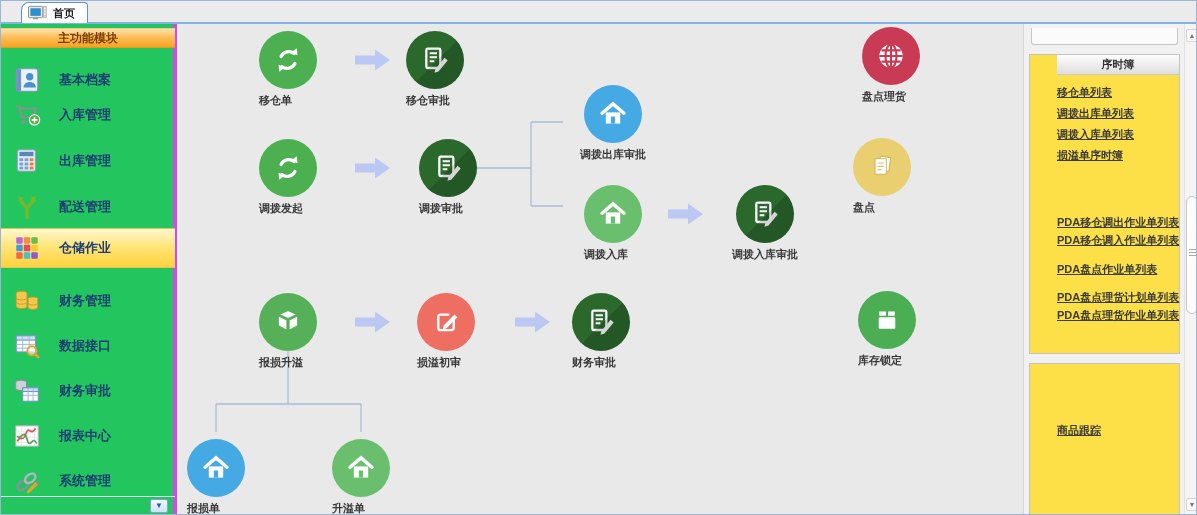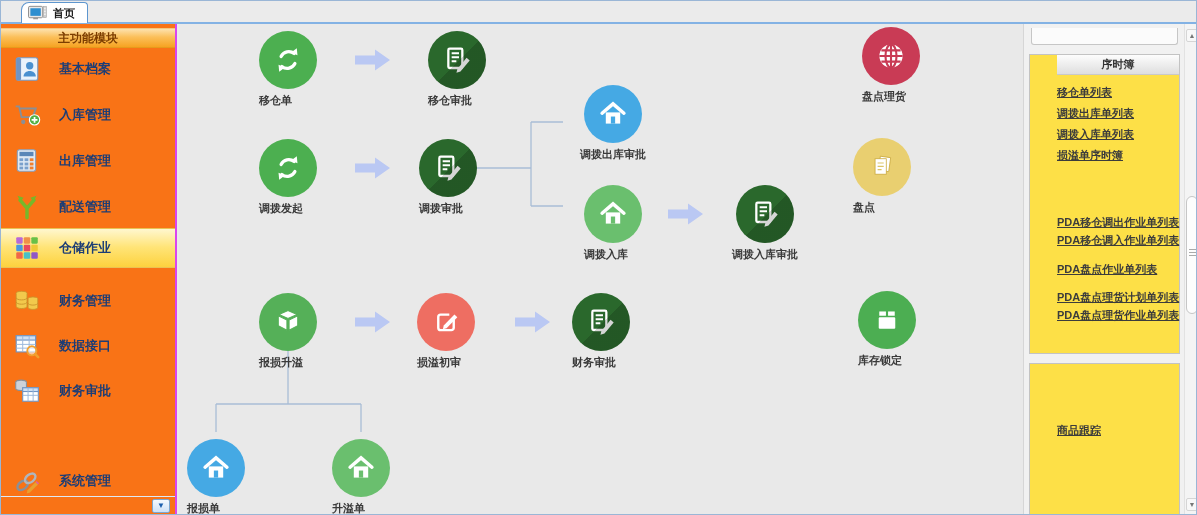--- a/index.html
+++ b/index.html
@@ -6,21 +6,21 @@
   html,body { margin:0; padding:0; background:#d7d7d7; }
   body { font-family:"Liberation Sans","DejaVu Sans",sans-serif; }
   .app { position:relative; width:1197px; height:515px; background:#ebebeb; overflow:hidden; border:1px solid #9ab6d6; }
 
   
   .tabbar { position:absolute; left:0; top:0; width:1197px; height:23px; background:#ebebeb; border-bottom:2px solid #83b2e4; }
   .tab { position:absolute; left:20px; top:1px; height:21px; background:#fff; border:1px solid #5d96cf; border-bottom:none; border-radius:8px 4px 0 0; display:flex; align-items:center; gap:6px; padding:0 12px 0 6px; }
   .tab-label { font-size:11px; font-weight:bold; color:#1a1a1a; white-space:nowrap; }
 
   
-  .sidebar { position:absolute; left:0; top:23px; width:176px; height:492px; background:#f97316; border-right:2px solid #d946ef; }
+  .sidebar { position:absolute; left:0; top:23px; width:176px; height:492px; background:#22c55e; border-right:4px solid #d946ef; }
   .side-header { position:absolute; left:0; top:4px; width:174px; height:20px; line-height:19px; text-align:center;
     background:linear-gradient(#fde2ae,#fbbf59 45%,#f6a322); border-top:1px solid #f3c880; border-bottom:1px solid #e59a1d;
     font-size:12px; font-weight:bold; color:#7c3d00; }
   .side-item { position:absolute; left:0; width:174px; height:40px; display:flex; align-items:center; cursor:pointer; }
   .side-item.selected { background:linear-gradient(#fff7cf,#ffe477 48%,#fdd23e); border-top:1px solid #eac253; border-bottom:1px solid #eac253; }
   .side-item .sicon { width:28px; height:28px; margin-left:12px; flex:0 0 auto; }
   .side-item .slbl { margin-left:18px; font-size:13px; font-weight:bold; color:#1d3d75; white-space:nowrap; }
   .side-divider { position:absolute; left:0; bottom:19px; width:174px; border-top:1px solid #dfe9f4; }
   .side-dd { position:absolute; right:5px; bottom:3px; width:18px; height:14px; background:linear-gradient(#f4f9ff,#cfe1f6); border:1px solid #7da7cf; border-radius:2px; font-size:8px; line-height:12px; text-align:center; color:#1d5fae; padding:0; cursor:pointer; }
 
@@ -64,21 +64,21 @@
           <rect x="17.2" y="8.5" width="1.2" height="1.6" fill="#fff"></rect>
         <rect x="5.5" y="13" width="5" height="1.6" fill="#9a9a9a"></rect>
       </svg>
       <span class="tab-label">首页</span>
     </div>
   </div>
 
   <div class="sidebar">
     <div class="side-header">主功能模块</div>
 
-    <div class="side-item" style="top:25px">
+    <div class="side-item" style="top:36px">
       <svg class="sicon" viewBox="0 0 26 26">
         <rect x="3" y="2.5" width="20" height="21" rx="2" fill="#eaf2fb" stroke="#7a99c0"></rect>
         <rect x="3" y="2.5" width="4.5" height="21" rx="1.5" fill="#6f94c4"></rect>
         <circle cx="15.5" cy="10" r="3.4" fill="#4a90d0"></circle>
         <path d="M9.8 20c0-3.2 2.6-5.2 5.7-5.2s5.7 2 5.7 5.2z" fill="#4a90d0"></path>
       </svg>
       <span class="slbl">基本档案</span>
     </div>
 
     <div class="side-item" style="top:71px">
@@ -169,20 +169,29 @@
       <svg class="sicon" viewBox="0 0 26 26">
         <ellipse cx="7.5" cy="5" rx="5" ry="2.1" fill="#cdd2d9" stroke="#8a9098"></ellipse>
         <path d="M2.5 5v5.5c0 1.2 2.2 2.1 5 2.1s5-.9 5-2.1V5" fill="#cdd2d9" stroke="#8a9098"></path>
         <rect x="9" y="10" width="14.5" height="12.5" fill="#fff" stroke="#6f94c4"></rect>
         <rect x="9" y="10" width="14.5" height="3.5" fill="#cfe0f4" stroke="#6f94c4"></rect>
         <path d="M9 17h14.5M14 10v12.5M18.7 10v12.5" stroke="#9ab8dc" stroke-width="0.9"></path>
       </svg>
       <span class="slbl">财务审批</span>
     </div>
 
+    <div class="side-item" style="top:392px">
+      <svg class="sicon" viewBox="0 0 26 26">
+        <rect x="2.5" y="3.5" width="21" height="19" fill="#fcfcfc" stroke="#a8b0b8"></rect>
+        <path d="M2.5 9h21M2.5 14h21M2.5 19h21M8 3.5v19M14 3.5v19M20 3.5v19" stroke="#e2e6ea" stroke-width="0.8"></path>
+        <path d="M4 18c3-7 5 2 8-7s4 3 9-5" stroke="#e05050" fill="none" stroke-width="1.5"></path>
+        <path d="M4 13c3 5 6-8 9 3s5-5 9 4" stroke="#50a050" fill="none" stroke-width="1.5"></path>
+      </svg>
+      <span class="slbl">报表中心</span>
+    </div>
 
     <div class="side-item" style="top:437px">
       <svg class="sicon" viewBox="0 0 26 26">
         <ellipse cx="9" cy="17" rx="5.5" ry="3.6" fill="none" stroke="#8a9098" stroke-width="2.2" transform="rotate(-38 9 17)"></ellipse>
         <ellipse cx="16" cy="10.5" rx="5.5" ry="3.6" fill="none" stroke="#b0b6bd" stroke-width="2.2" transform="rotate(-38 16 10.5)"></ellipse>
         <path d="M13.5 21.5l7.5-7.5 2.2 2.2-7.5 7.5-3 .8z" fill="#e8a030"></path>
         <path d="M21 14l2.2 2.2 1-1-2.2-2.2z" fill="#e060a0"></path>
       </svg>
       <span class="slbl">系统管理</span>
     </div>
@@ -214,21 +223,21 @@
               <path d="M6.8 9.4A6.4 6.4 0 0 1 16.6 7.2"></path>
               <path d="M17.2 14.6A6.4 6.4 0 0 1 7.4 16.8"></path>
             </g>
         <path d="M18.6 3.2l.5 5.2-4.8-2z" fill="#fff"></path>
             <path d="M5.4 20.8l-.5-5.2 4.8 2z" fill="#fff"></path>
       </svg>
         </div>
       <div class="nlabel">移仓单</div>
     </div>
 
-    <div class="node dark" style="left:278px;top:7px;--c:#2a682c">
+    <div class="node dark" style="left:256px;top:7px;--c:#2a682c">
       <div class="circle">
           <svg width="32" height="32" viewBox="0 0 24 24">
         <rect x="5.5" y="3.5" width="10.5" height="14.5" rx="1" fill="none" stroke="#fff" stroke-width="1.7"></rect>
         <path d="M8 7h5.5M8 10h5.5M8 13h3.5" stroke="#fff" stroke-width="1.5"></path>
         <path d="M12.3 18.8l6.9-8.4 2.3 1.9-6.9 8.4-3 .9z" fill="#fff"></path>
       </svg>
         </div>
       <div class="nlabel">移仓审批</div>
     </div>
 

